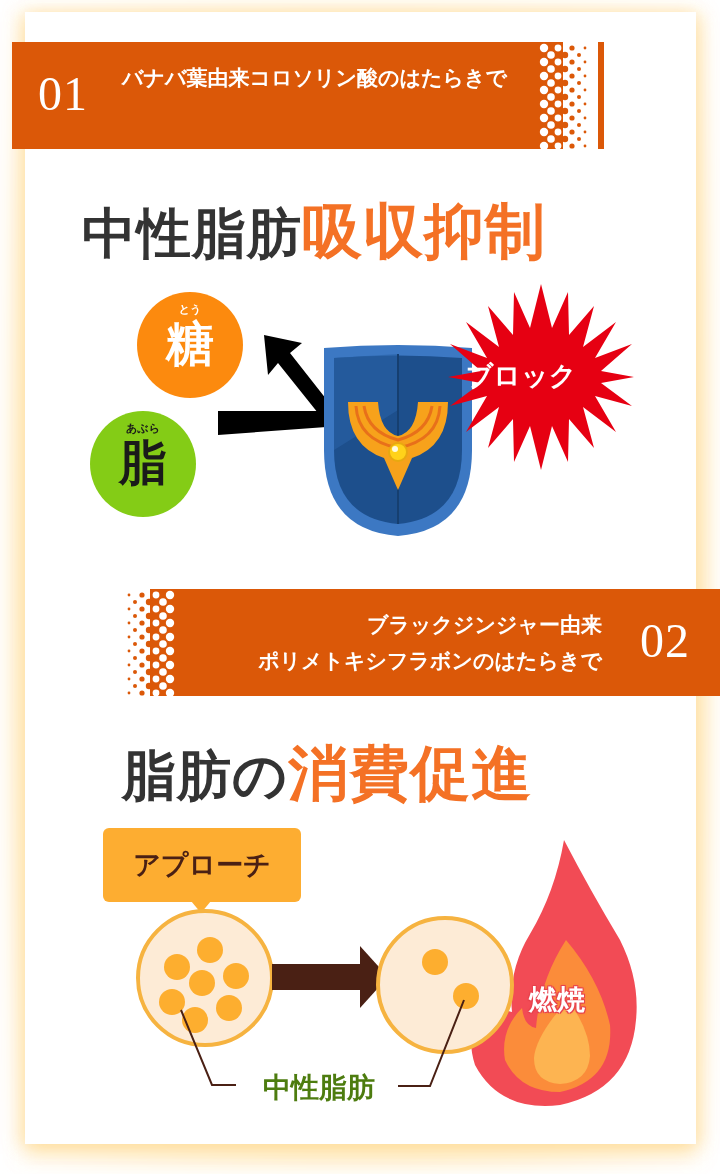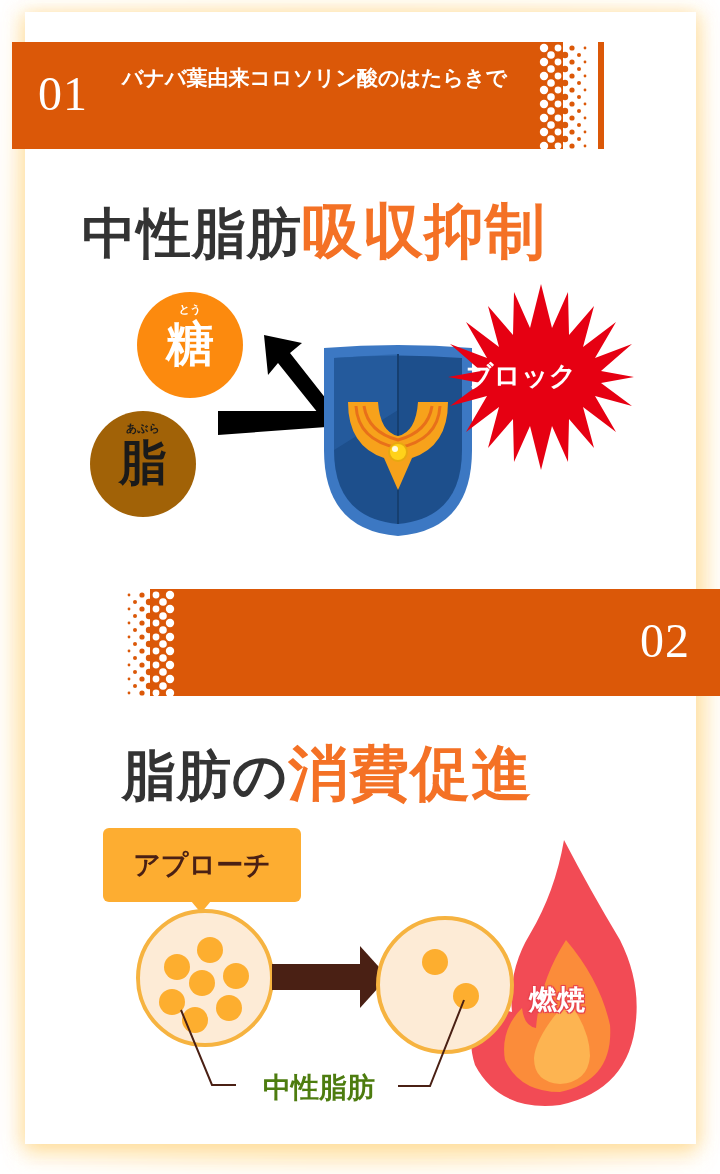--- a/index.html
+++ b/index.html
@@ -51,21 +51,21 @@
   .heading .dark { color: #333333; }
   .heading .accent { color: #f47125; font-size: 60px; }
   .heading-01 { left: 82px; top: 196px; }
   .heading-02 { left: 122px; top: 738px; }
 
   
   .bubble {
     position: absolute; border-radius: 50%; text-align: center; font-weight: bold;
   }
   .bubble-sugar { left: 137px; top: 292px; width: 106px; height: 106px; background: #fc8a0e; color: #ffffff; }
-  .bubble-fat { left: 90px; top: 411px; width: 106px; height: 106px; background: #a16207; color: #1a1a1a; }
+  .bubble-fat { left: 90px; top: 411px; width: 106px; height: 106px; background: #84cc16; color: #1a1a1a; }
   .ruby { display: block; font-size: 11px; line-height: 12px; margin-top: 12px; }
   .kanji { display: block; font-size: 48px; line-height: 54px; }
 
   .arrow-black { position: absolute; left: 218px; top: 325px; width: 140px; height: 120px; }
   .shield { position: absolute; left: 318px; top: 340px; width: 160px; height: 200px; }
   .burst { position: absolute; left: 448px; top: 284px; width: 186px; height: 186px; }
   .burst-label {
     position: absolute; left: 428px; top: 358px; width: 186px; text-align: center;
     font-size: 27px; font-weight: bold; color: #ffffff; line-height: 36px;
   }
@@ -253,20 +253,24 @@
       <circle cx="54" cy="6" r="4.2"></circle>
         <circle cx="54" cy="20" r="4.2"></circle>
         <circle cx="54" cy="34" r="4.2"></circle>
         <circle cx="54" cy="48" r="4.2"></circle>
         <circle cx="54" cy="62" r="4.2"></circle>
         <circle cx="54" cy="76" r="4.2"></circle>
         <circle cx="54" cy="90" r="4.2"></circle>
         <circle cx="54" cy="104" r="4.2"></circle>
     </g>
   </svg>
+  <div class="banner-text">
+    <div>ブラックジンジャー由来</div>
+    <div>ポリメトキシフラボンのはたらきで</div>
+  </div>
   <div class="banner-num">02</div>
 </div>
 
 <div class="heading heading-02">
   <span class="dark">脂肪の</span><span class="accent">消費促進</span>
 </div>
 
 <div class="callout">アプローチ</div>
 <div class="callout-tail"></div>
 

